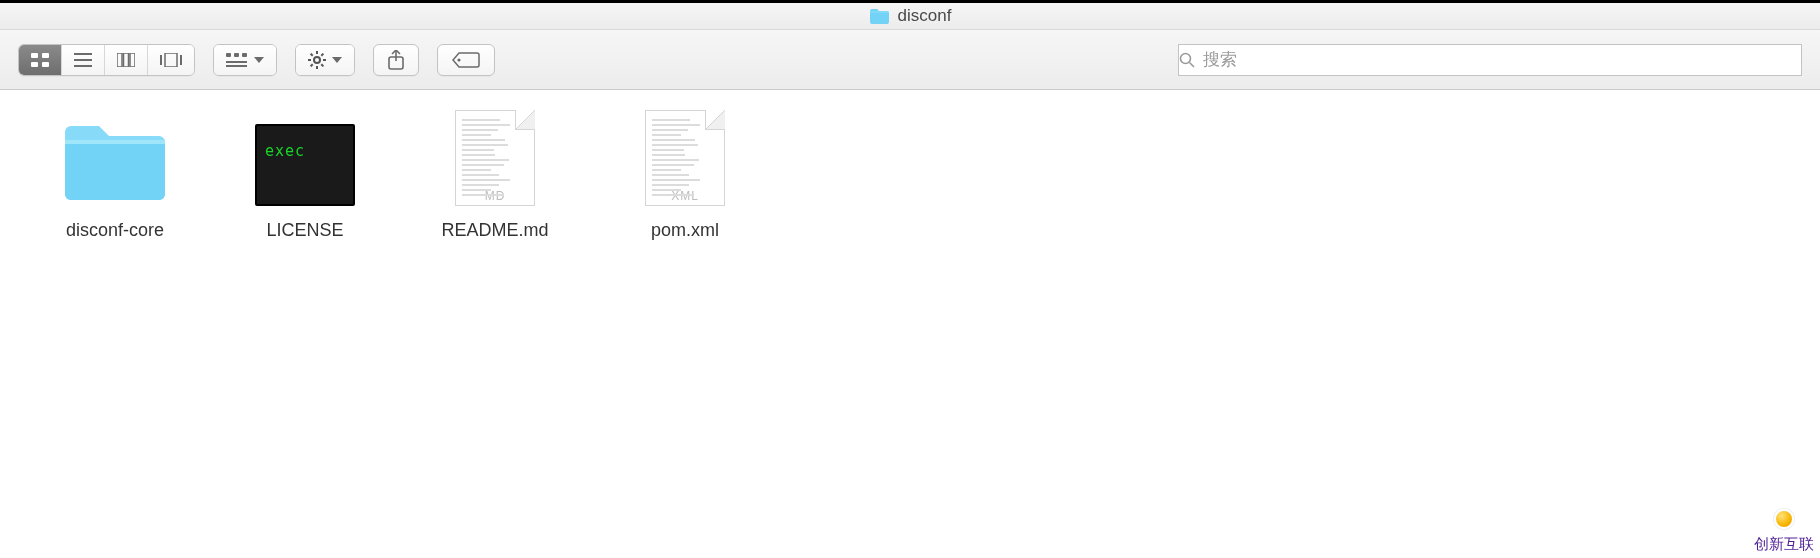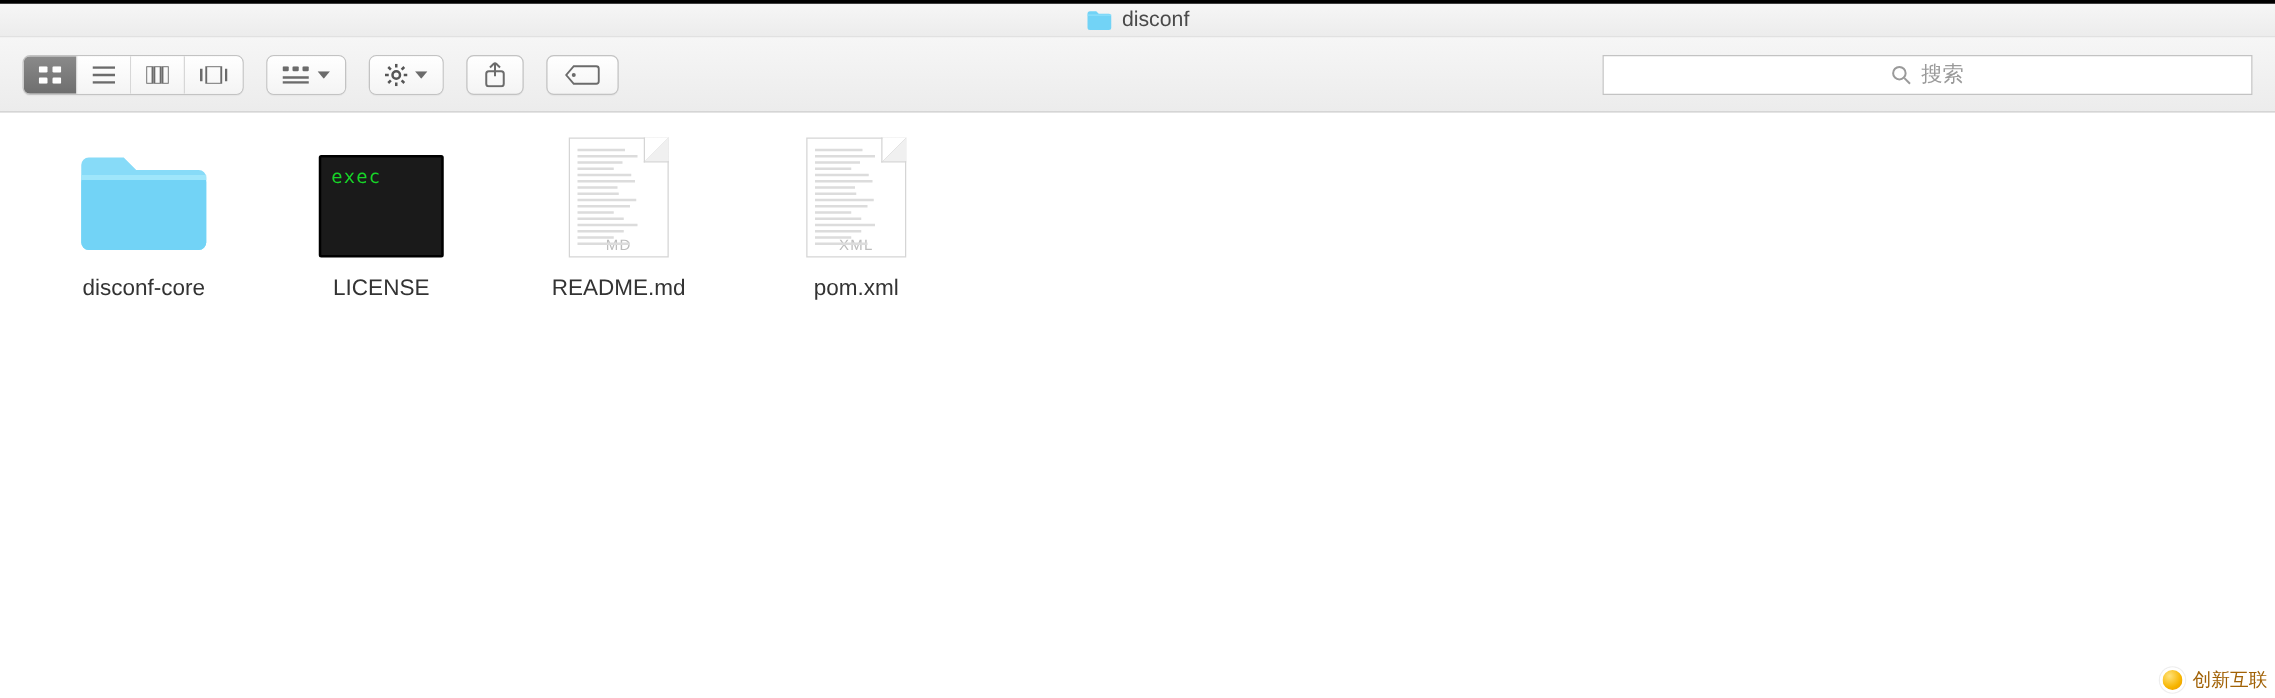--- a/index.html
+++ b/index.html
@@ -60,28 +60,27 @@
     height: 32px;
     padding: 0 14px;
     border: 1px solid #c3c3c3;
     border-radius: 6px;
     background: linear-gradient(#ffffff, #f4f4f4);
     box-shadow: 0 1px 0 rgba(0,0,0,0.03);
     cursor: default;
   }
   .spacer { flex: 1; }
   .searchbox {
-    width: 520px;
+    width: 624px;
     height: 32px;
     border: 1px solid #c3c3c3;
     border-radius: 0;
     background: #ffffff;
     display: flex;
     align-items: center;
-    justify-content: center;
     gap: 8px;
     color: #9a9a9a;
     font-size: 17px;
   }
   .content {
     padding: 20px 20px;
     display: flex;
     flex-wrap: wrap;
     align-content: flex-start;
   }
@@ -110,21 +109,21 @@
   }
   .exec-tile {
     width: 100px; height: 82px;
     background: #1a1a1a;
     border: 2px solid #000;
     border-radius: 2px;
     display: flex;
     color: #17d428;
     font-family: Menlo, monospace;
     font-size: 15px;
-    padding: 6px 8px;
+    padding: 16px 8px;
     letter-spacing: 1px;
   }
   .doc-tile {
     width: 80px; height: 96px;
     border: 1px solid #d5d5d5;
     background: #fff;
     position: relative;
     display: flex;
     align-items: flex-end;
     justify-content: center;
@@ -145,21 +144,21 @@
   .doc-tile .lines span {
     display: block; height: 2px; background: #dcdcdc;
   }
   .doc-tile .ext {
     font-size: 12px; color: #bdbdbd; font-weight: 500; letter-spacing: 1px;
   }
   .watermark {
     position: absolute;
     right: 6px; bottom: 4px;
     display: flex; align-items: center; gap: 6px;
-    font-size: 15px; color: #a16207;
+    font-size: 15px; color: #4c1d95; flex-direction: column;
   }
   .watermark .dot {
     width: 20px; height: 20px; border-radius: 50%;
     background: radial-gradient(circle at 35% 30%, #ffe27a, #f7b500 60%, #e89200);
     border: 2px solid #fff;
     box-shadow: 0 0 0 1px #eee;
   }
 </style>
 </head>
 <body>

